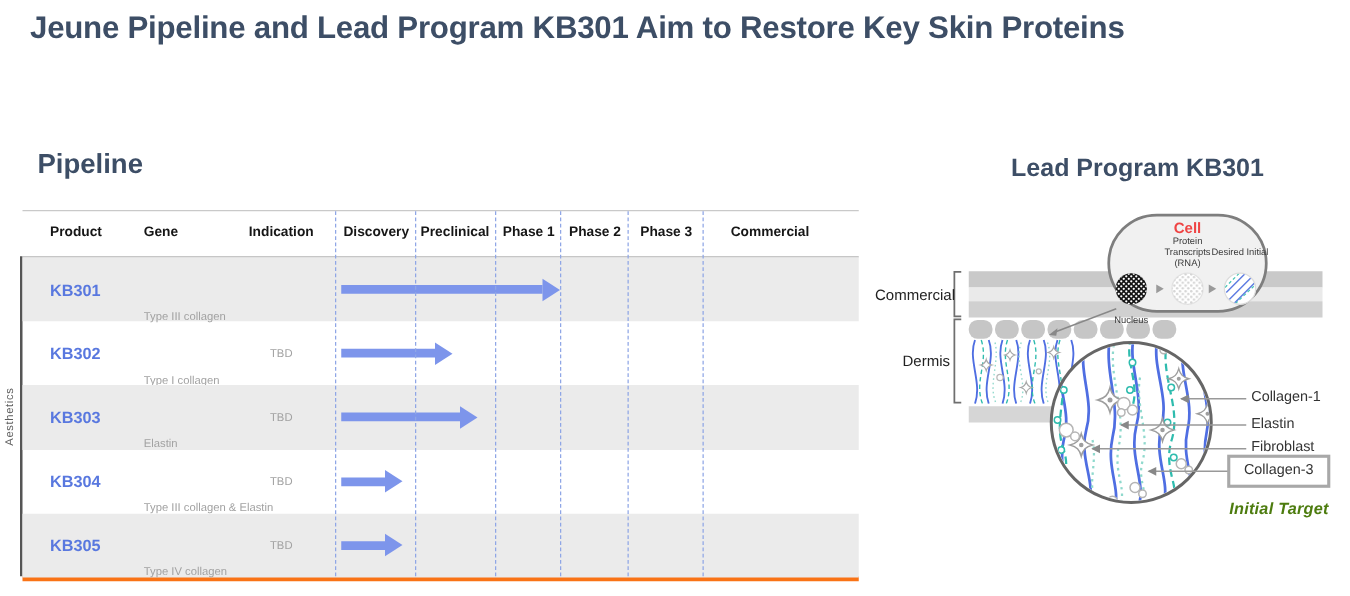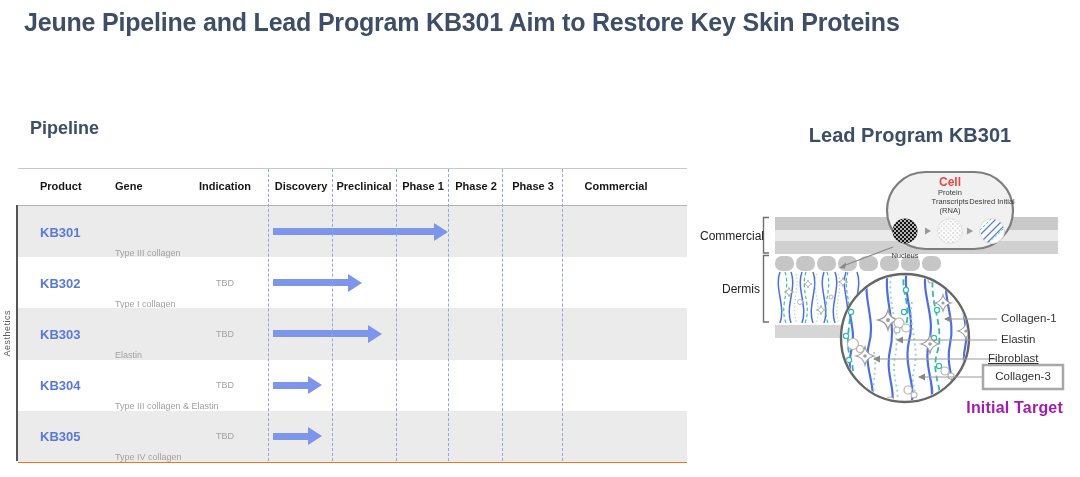--- a/index.html
+++ b/index.html
@@ -4,30 +4,30 @@
 <style>
   html,body{margin:0;padding:0;}
   body{
     width:1080px;height:477px;position:relative;background:#ffffff;
     font-family:"Liberation Sans",sans-serif;overflow:hidden;
   }
   .abs{position:absolute;}
 
   
   .slide-title{left:24px;top:8px;font-size:25px;font-weight:bold;color:#3d4e66;letter-spacing:-0.2px;}
-  .pipeline-heading{left:30px;top:118px;font-size:18px;font-weight:bold;color:#3d4e66;}
+  .pipeline-heading{left:30px;top:118px;font-size:22px;font-weight:bold;color:#3d4e66;}
   .lead-heading{left:730px;top:124px;width:360px;text-align:center;font-size:20px;font-weight:bold;color:#3d4e66;}
 
   
   .aes-line{left:16px;top:205px;height:256px;width:0;border-left:2px solid #555;}
   .aes-label-wrap{left:0px;top:205px;height:256px;width:14px;display:flex;align-items:center;justify-content:center;}
   .aes-label{writing-mode:vertical-rl;transform:rotate(180deg);font-size:9px;color:#5c5c5c;letter-spacing:0.5px;}
 
   
-  .ptable{left:18px;top:168px;width:669px;height:292px;border-top:1px solid #c9c9c9;border-bottom:2px solid #f97316;}
+  .ptable{left:18px;top:168px;width:669px;height:292px;border-top:1px solid #c9c9c9;border-bottom:4px solid #f97316;}
   .phead{position:relative;height:36px;border-bottom:1px solid #b4b4b4;}
   .phead .hc{position:absolute;top:11px;font-size:11px;font-weight:bold;color:#161616;}
   .hc.c-product{left:22px;}
   .hc.c-gene{left:97px;}
   .hc.c-ind{left:157px;width:100px;text-align:center;}
   .hc.c-disc{left:252px;width:62px;text-align:center;}
   .hc.c-prec{left:314px;width:64px;text-align:center;}
   .hc.c-p1{left:380px;width:50px;text-align:center;}
   .hc.c-p2{left:432px;width:52px;text-align:center;}
   .hc.c-p3{left:486px;width:58px;text-align:center;}
@@ -55,23 +55,23 @@
   .lbl-epidermis{left:0;top:69px;width:60px;text-align:right;}
   .lbl-dermis{left:0;top:122px;width:60px;text-align:right;}
   .lbl-cell-title{left:210px;top:15px;width:80px;text-align:center;font-weight:bold;font-size:12px;color:#ef4444;}
   .tiny{font-size:7.5px;line-height:1.18;color:#3a3a3a;text-align:center;}
   .lbl-nucleus{left:181px;top:47px;width:48px;margin-top:45px;}
   .lbl-rna{left:226px;top:29px;width:48px;}
   .lbl-desired{left:269px;top:38px;width:46px;}
   .ann{position:absolute;font-size:11.5px;color:#333;}
   .ann-0{left:301px;top:152px;}
   .ann-1{left:301px;top:173px;}
-  .ann-2{left:288px;top:192px;text-decoration:underline;}
+  .ann-2{left:301px;top:192px;}
   .ann-3{left:285px;top:210px;width:76px;text-align:center;}
-  .initial-target{left:223px;top:239px;width:140px;text-align:right;font-size:16px;font-weight:bold;color:#a21caf;letter-spacing:0.2px;}
+  .initial-target{left:223px;top:239px;width:140px;text-align:right;font-size:13px;font-weight:bold;font-style:italic;color:#4d7c0f;letter-spacing:0.2px;}
 </style>
 </head>
 <body>
 
 <div class="abs slide-title">Jeune Pipeline and Lead Program KB301 Aim to Restore Key Skin Proteins</div>
 <div class="abs pipeline-heading">Pipeline</div>
 
 <div class="abs aes-line"></div>
 <div class="abs aes-label-wrap">
   <span class="aes-label">Aesthetics</span>

